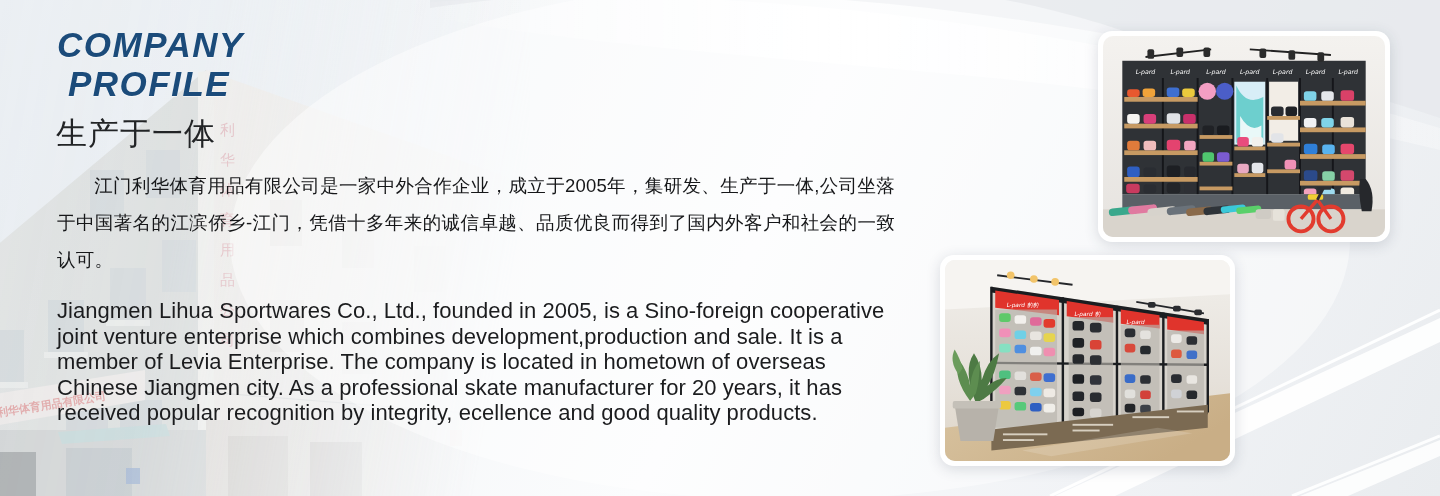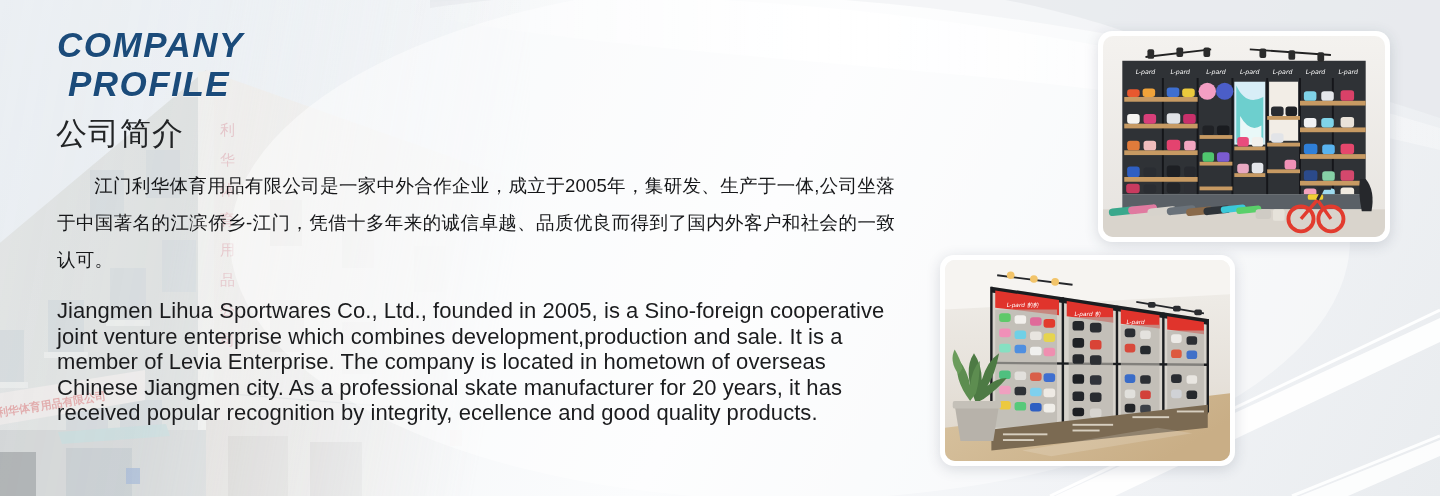--- a/index.html
+++ b/index.html
@@ -174,21 +174,21 @@
     <path d="M1440,436 L1292,496" stroke="#ffffff" stroke-width="3" fill="none" opacity=".9"></path>
   </svg>
 
   <div class="content">
 
     <div class="title-en">
       <span>COMPANY</span>
       <span class="l2">PROFILE</span>
     </div>
 
-    <div class="title-cn">公司简介</div>
+    <div class="title-cn">生产于一体</div>
 
     <p class="para-cn"><span class="indent"></span><span>江门利华体育用品有限公司是一家中外合作企业，成立于2005年，集研发、生产于一体,公司坐落于中国著名的江滨侨乡-江门，凭借十多年来的诚信卓越、品质优良而得到了国内外客户和社会的一致认可。</span></p>
 
     <p class="para-en">Jiangmen Lihua Sportwares Co., Ltd., founded in 2005, is a Sino-foreign cooperative joint venture enterprise which combines development,production and sale. It is a member of Levia Enterprise. The company is located in hometown of overseas Chinese Jiangmen city. As a professional skate manufacturer for 20 years, it has received popular recognition by integrity, ecellence and good quality products.</p>
   </div>
 
   <div class="photo" id="photo-showroom-top">
     <div class="inner">
       <svg class="ph-svg" viewBox="0 0 292 211" preserveAspectRatio="none">
         <defs>

